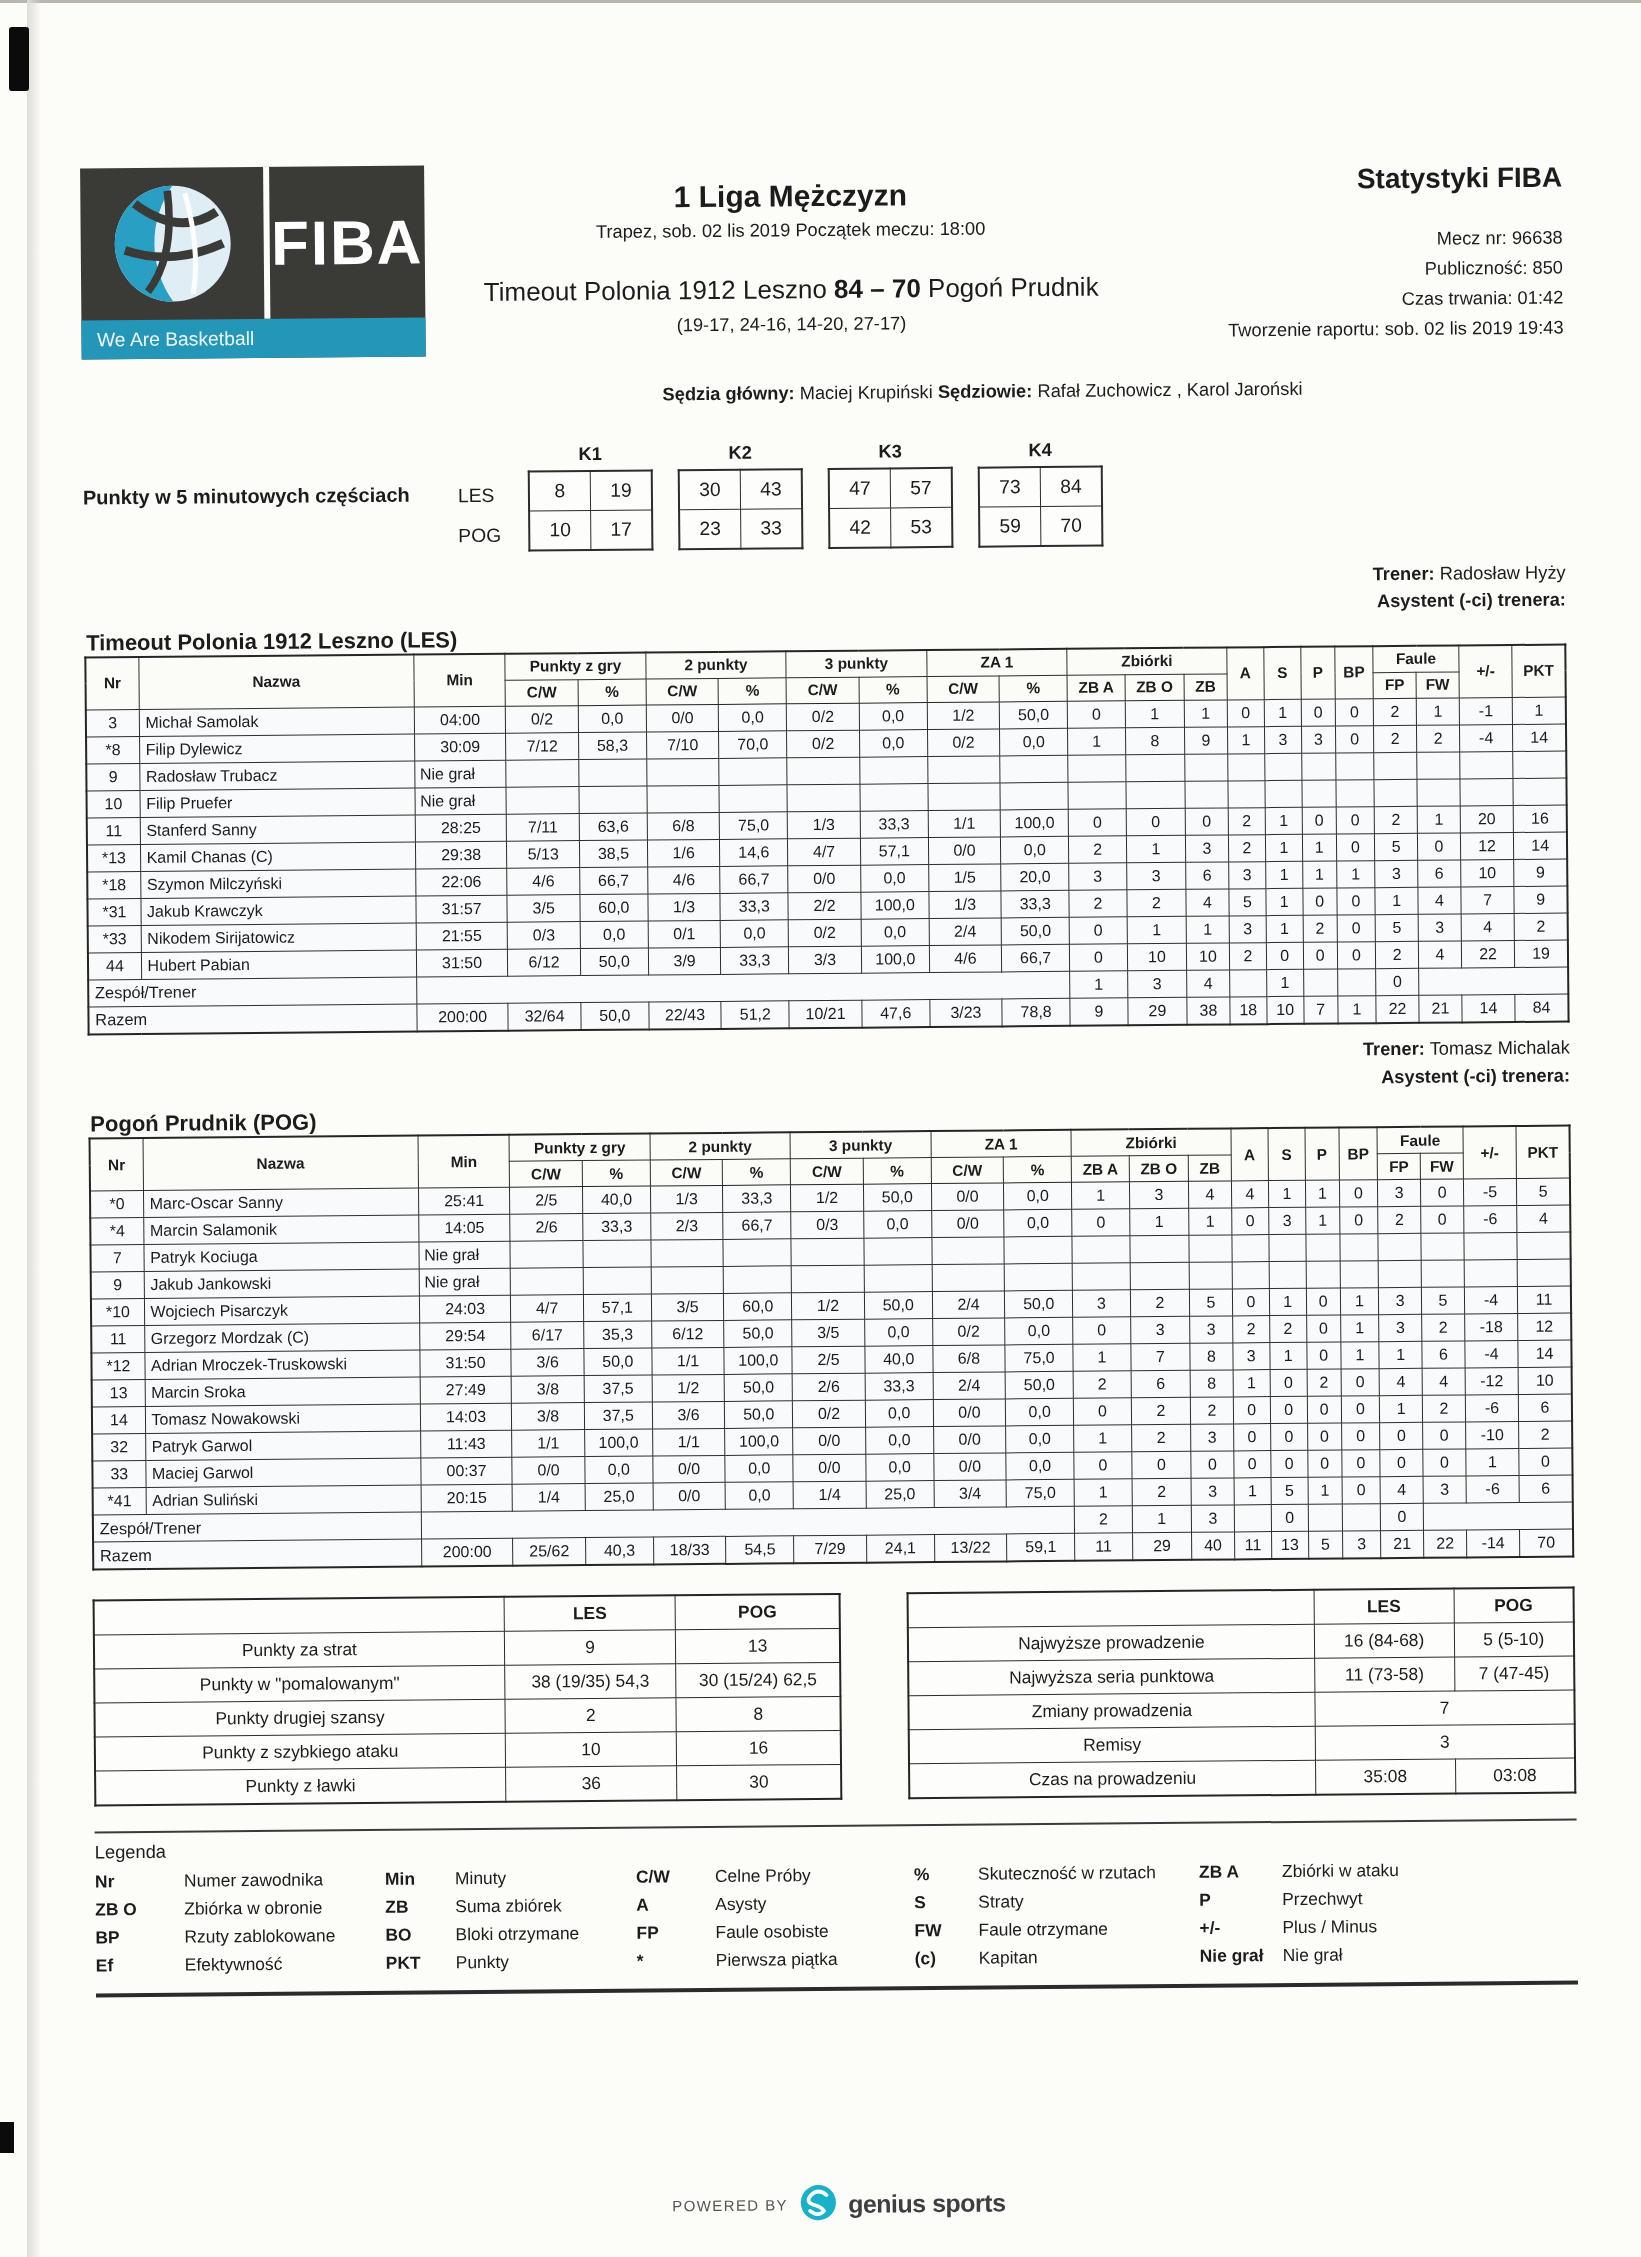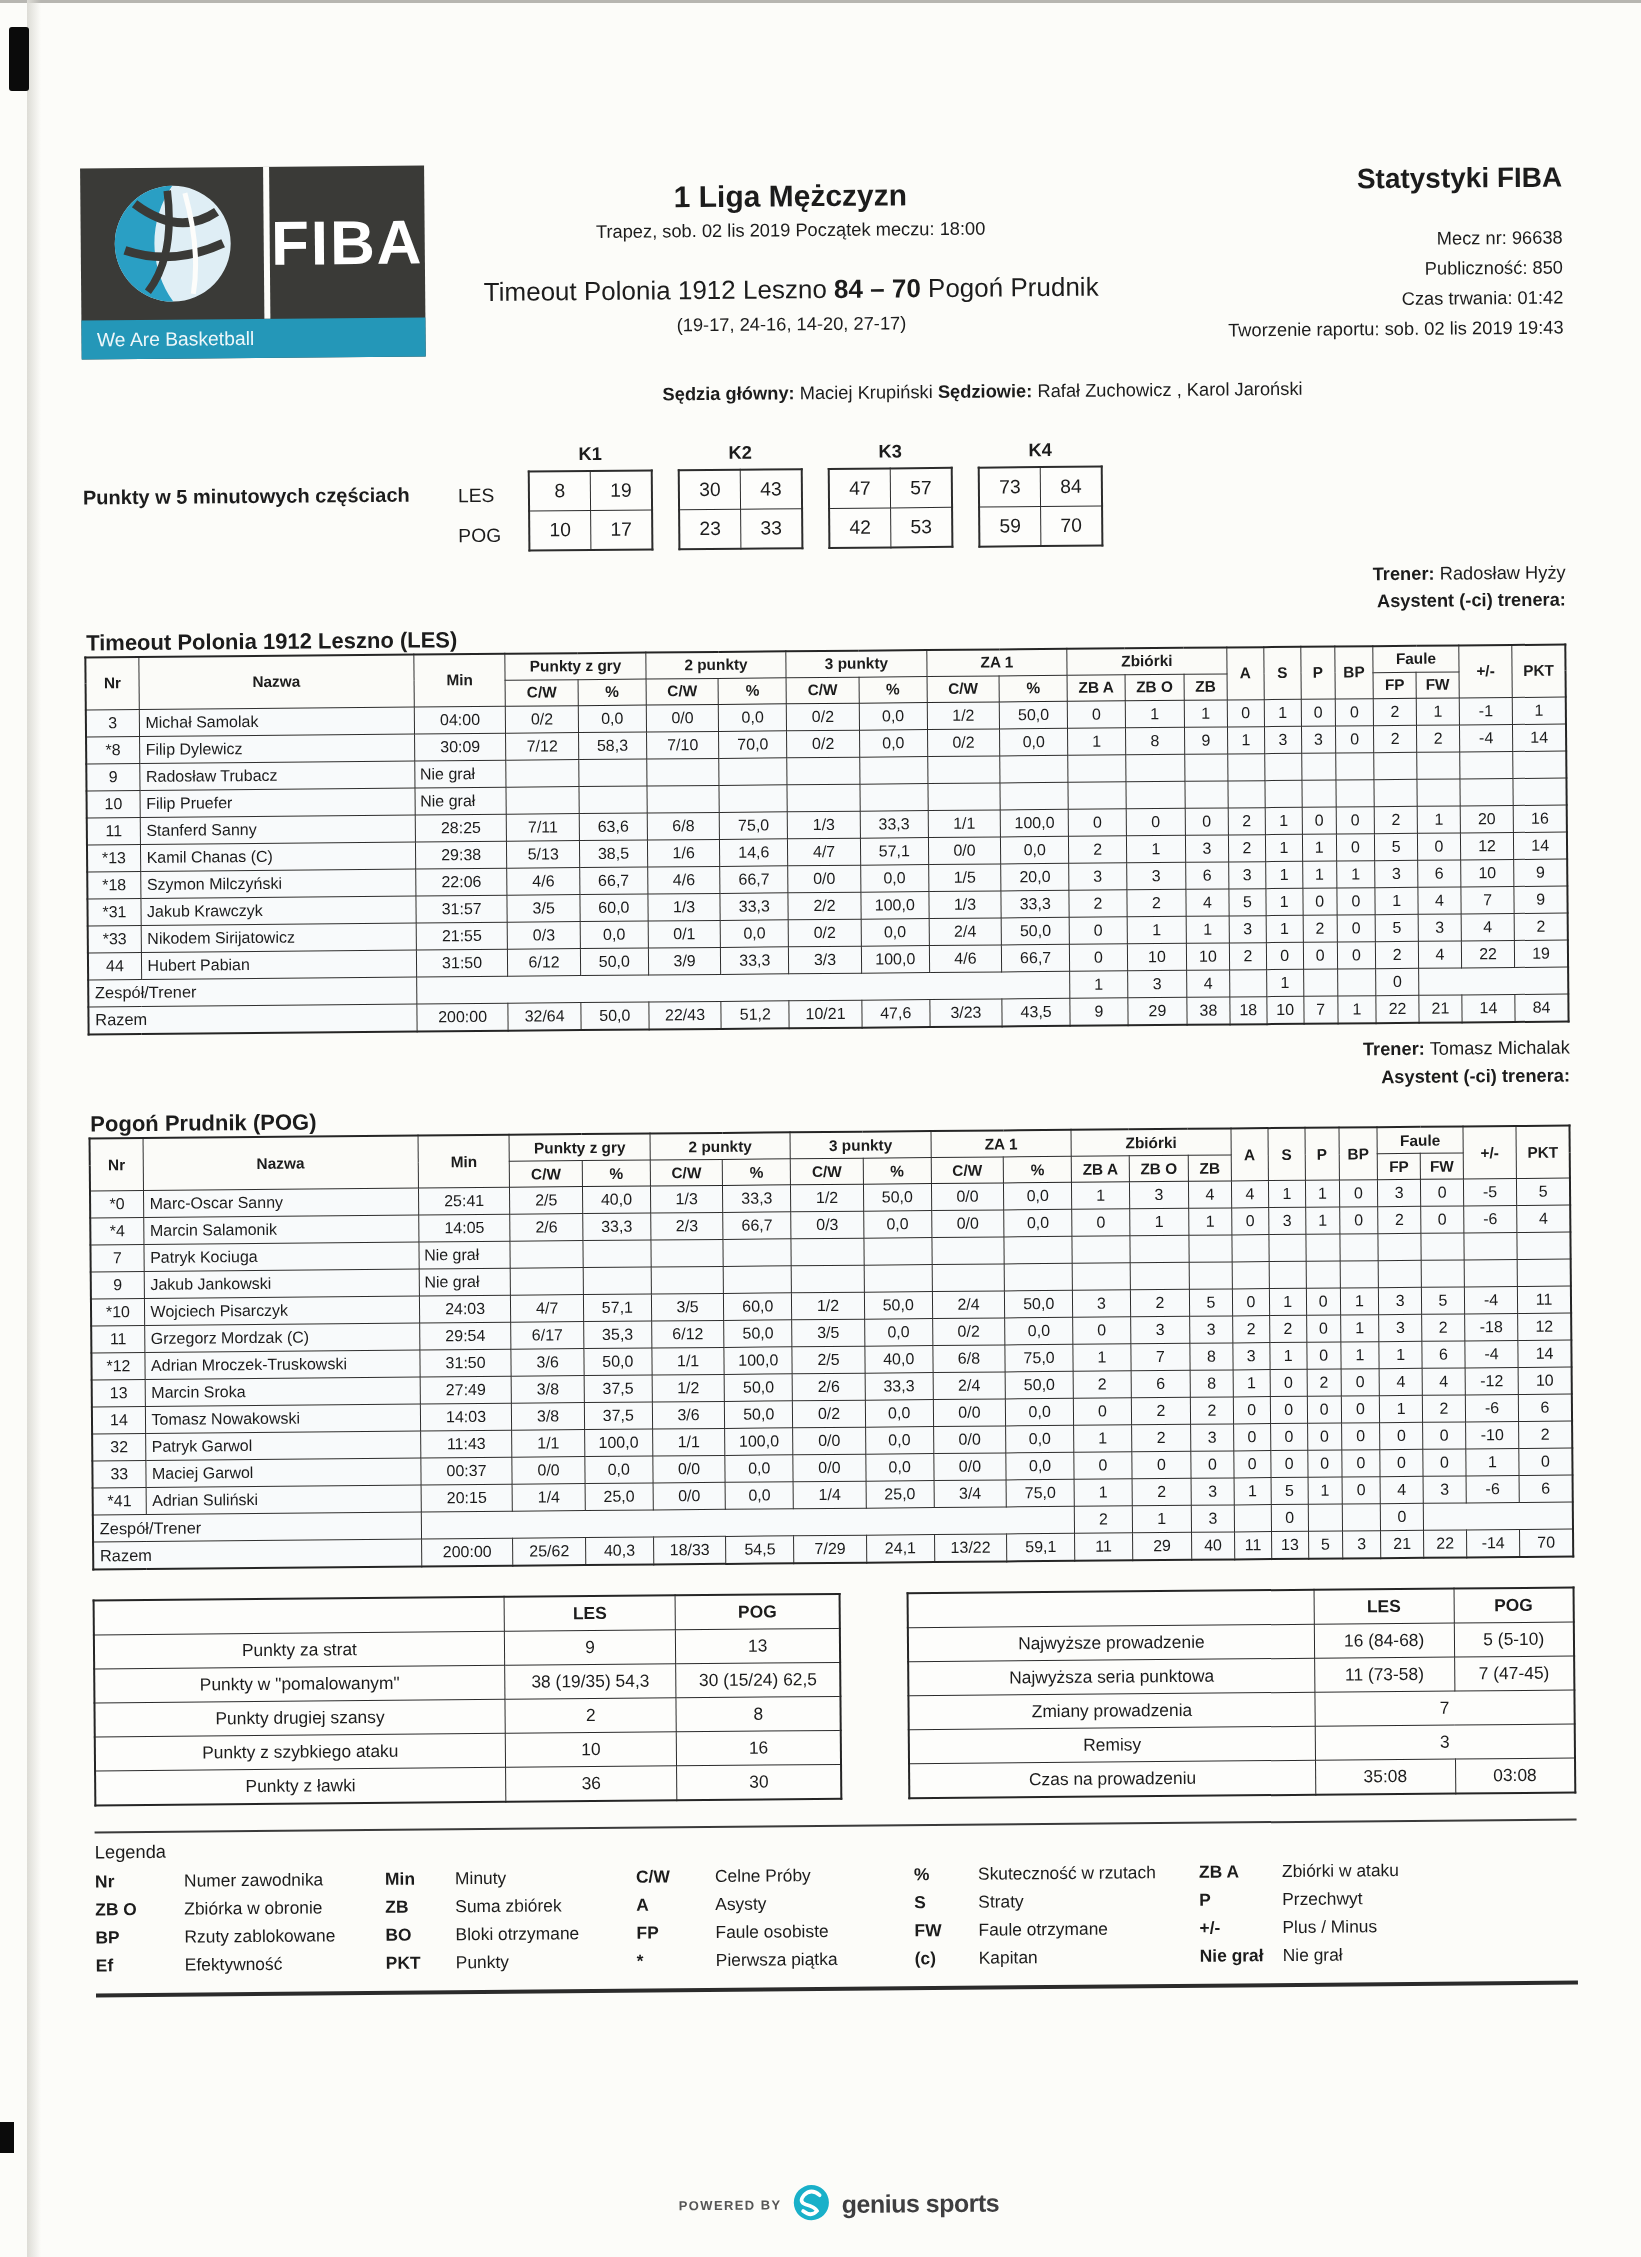--- a/index.html
+++ b/index.html
@@ -85,21 +85,21 @@
   .leg-row .abbr{font-weight:700;flex:none;}
   .leg-col1{width:290px;} .leg-col1 .abbr{width:89px;}
   .leg-col2{width:251px;} .leg-col2 .abbr{width:70px;}
   .leg-col3{width:278px;} .leg-col3 .abbr{width:79px;}
   .leg-col4{width:285px;} .leg-col4 .abbr{width:64px;}
   .leg-col5{width:280px;} .leg-col5 .abbr{width:83px;}
   .rule-bottom{height:3.9px;background:#2b2b2b;margin-top:13.5px;}
 
   
   .footer{display:flex;align-items:center;justify-content:center;gap:11.6px;margin-top:193px;}
-  .powered{font-size:13px;letter-spacing:1.4px;color:#555;font-weight:700;}
+  .powered{font-size:15px;letter-spacing:1.4px;color:#555;font-weight:400;}
   .brand{font-size:25px;font-weight:700;color:#3e3e40;letter-spacing:-0.5px;}
 </style>
 </head>
 <body>
 
 <div class="sheet">
   <div class="top-hairline"></div>
   <div class="left-shade"></div>
   <div class="art" style="left:8.7px;top:27px;width:20px;height:64px;border-radius:2.9px;"></div>
   <div class="art" style="left:0;top:2122px;width:13.5px;height:31px;"></div>
@@ -541,21 +541,21 @@
             <tr>
               <td class="lab" colspan="2">Razem</td>
               <td>200:00</td>
               <td>32/64</td>
               <td>50,0</td>
               <td>22/43</td>
               <td>51,2</td>
               <td>10/21</td>
               <td>47,6</td>
               <td>3/23</td>
-              <td>43,5</td>
+              <td>78,8</td>
               <td>9</td>
               <td>29</td>
               <td>38</td>
               <td>18</td>
               <td>10</td>
               <td>7</td>
               <td>1</td>
               <td>22</td>
               <td>21</td>
               <td>14</td>

